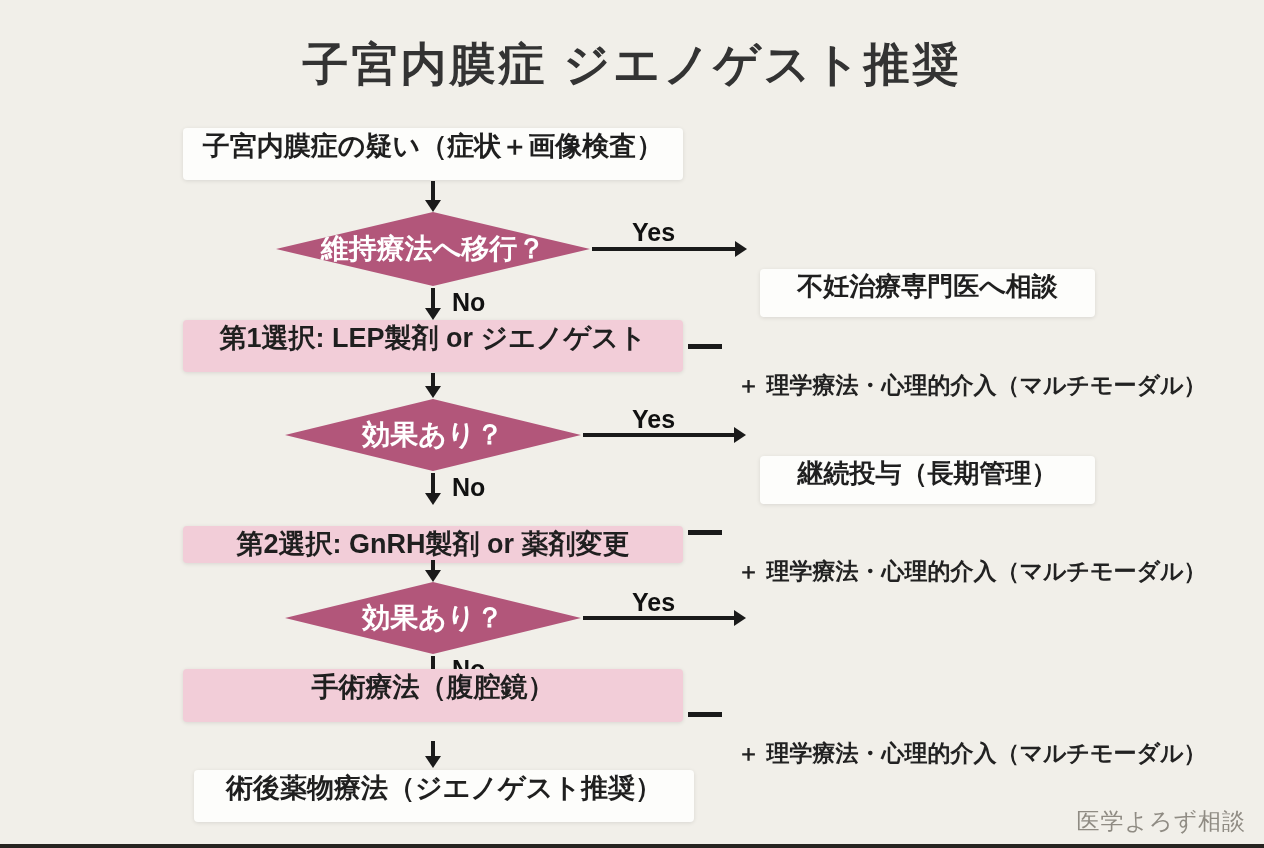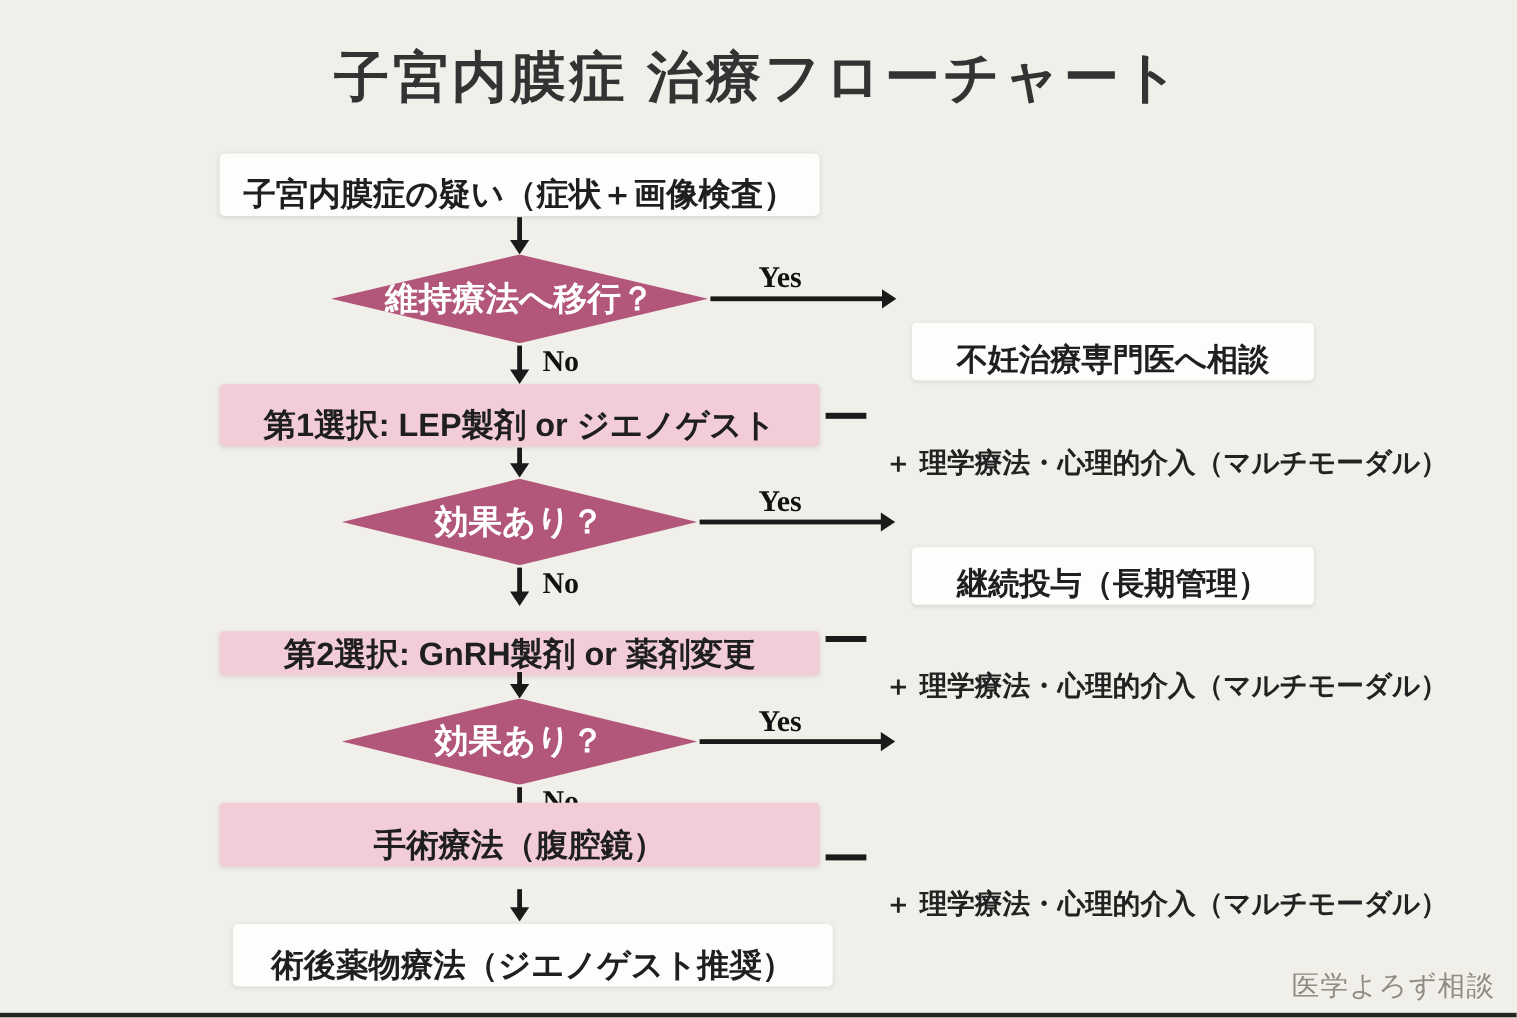--- a/index.html
+++ b/index.html
@@ -12,21 +12,21 @@
     font-family:"Liberation Sans","DejaVu Sans",sans-serif;
     background:var(--background);
     position:relative;overflow:hidden;color:var(--text);
   }
   .canvas{position:absolute;inset:0;}
   .title{
     position:absolute;top:34px;left:0;width:100%;text-align:center;
     font-size:46px;font-weight:bold;color:#333;letter-spacing:3px;
   }
   .box{
-    position:absolute;display:flex;align-items:flex-end;justify-content:center;
+    position:absolute;display:flex;align-items:flex-start;justify-content:center;
     border-radius:4px;font-weight:bold;text-align:center;
     box-shadow:0 1px 4px rgba(0,0,0,0.10);
   }
   .main-box{left:183px;width:500px;height:52px;font-size:27px;}
   .white{background:var(--white-box);}
   .pink{background:var(--pink-box);}
   .right-box{left:760px;width:335px;height:48px;font-size:26px;background:var(--white-box);margin-top:44px;}
   .diamond{
     position:absolute;display:flex;align-items:center;justify-content:center;
     background:var(--diamond);color:#fff;font-weight:bold;font-size:28px;
@@ -37,38 +37,38 @@
     content:"";position:absolute;bottom:-11px;left:-6px;
     border-left:8px solid transparent;border-right:8px solid transparent;
     border-top:12px solid var(--line);
   }
   .harrow{position:absolute;height:4px;background:var(--line);}
   .harrow::after{
     content:"";position:absolute;right:-11px;top:-6px;
     border-top:8px solid transparent;border-bottom:8px solid transparent;
     border-left:12px solid var(--line);
   }
-  .branch-label{position:absolute;font-weight:bold;font-size:25px;color:#111;font-family:Liberation Serif, serif;}
+  .branch-label{position:absolute;font-weight:bold;font-size:25px;color:#111;}
   .sideline{position:absolute;left:688px;width:34px;height:5px;background:var(--line);}
   .side-note{
     position:absolute;left:737px;width:470px;font-size:23px;font-weight:bold;
     color:#222;white-space:nowrap;margin-top:36px;
   }
   .watermark{
     position:absolute;right:18px;top:806px;font-size:23px;color:var(--watermark);
     letter-spacing:1px;
   }
   .bottom-edge{position:absolute;left:0;bottom:0;width:100%;height:4px;background:#262420;}
 </style>
 </head>
 <body>
 
 <div class="canvas">
 
-  <div class="title">子宮内膜症 治療フローチャート</div>
+  <div class="title">子宮内膜症 ジエノゲスト推奨</div>
 
   <div class="box main-box white" style="top:128px;">
     <span>子宮内膜症の疑い（症状＋画像検査）</span>
   </div>
 
   <div class="varrow" style="top:181px;height:20px;"></div>
 
   <div class="diamond" style="left:276px;top:212px;width:314px;height:74px;">
     <span>維持療法へ移行？</span>
   </div>

